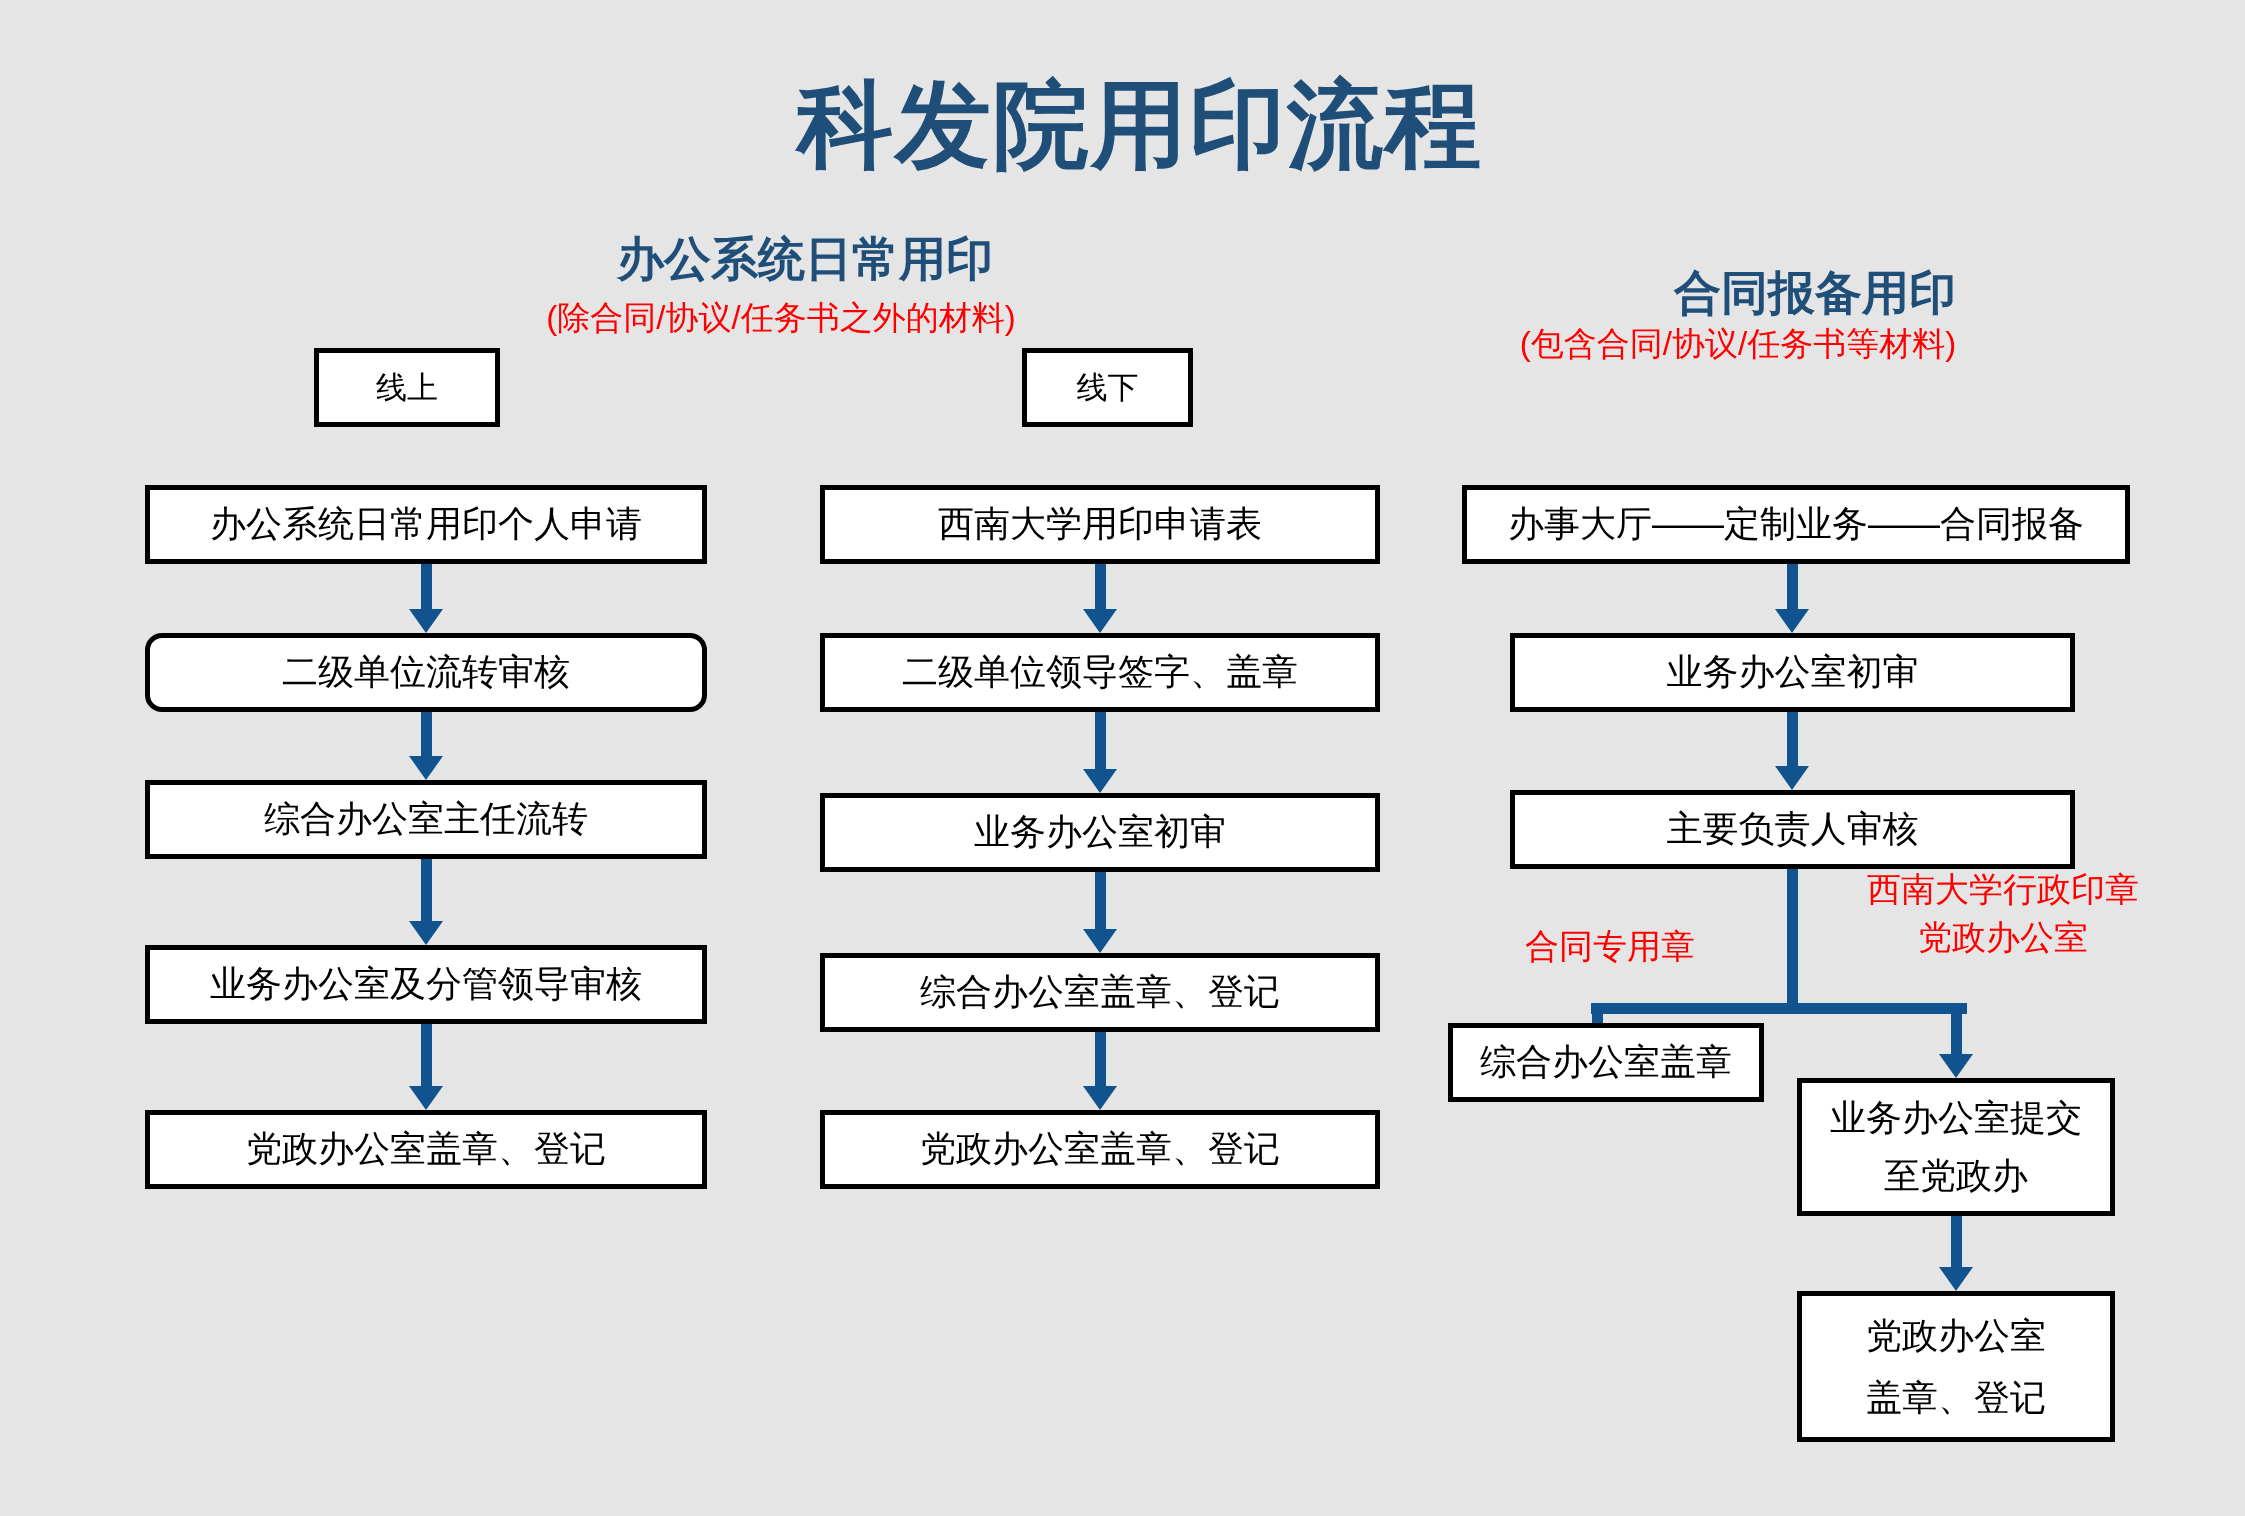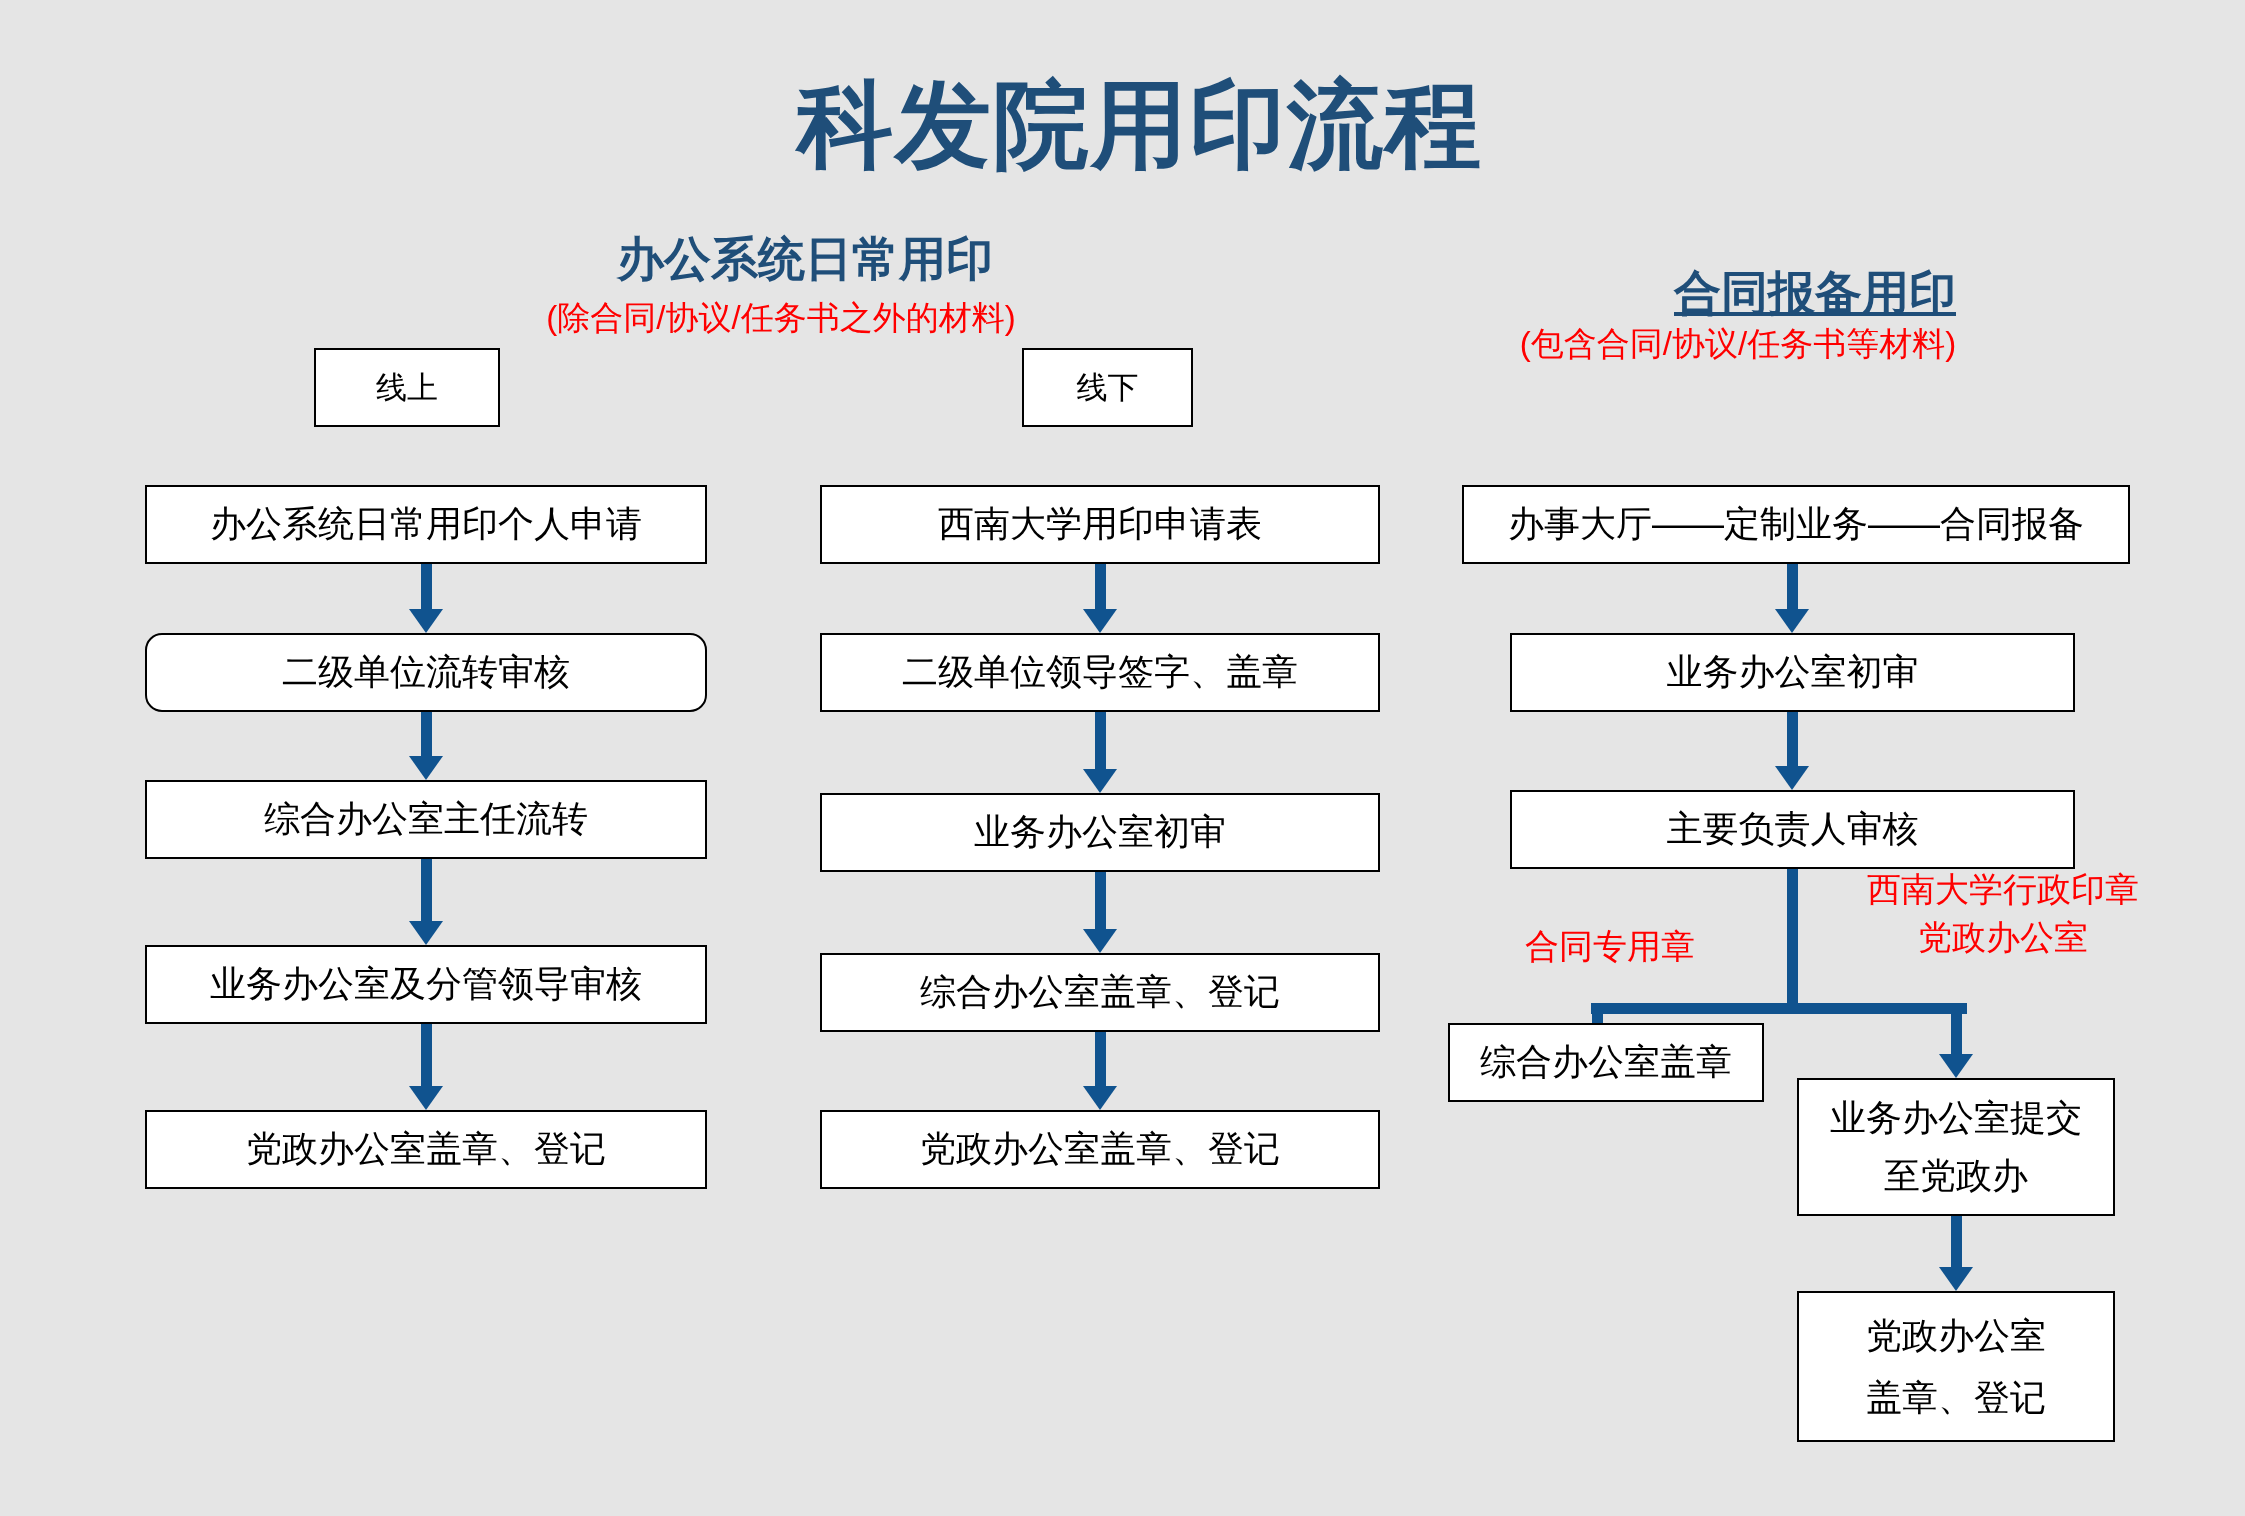--- a/index.html
+++ b/index.html
@@ -22,21 +22,21 @@
   .note {
     position:absolute; width:600px; text-align:center;
     color:#FF0000; font-size:33px;
   }
   .rlabel {
     position:absolute; text-align:center;
     color:#FF0000; font-size:34px; line-height:48px;
   }
   .box {
     position:absolute; box-sizing:border-box;
-    background:#ffffff; border:2px solid #000000;
+    background:#ffffff; border:5px solid #000000;
     display:flex; flex-direction:column; align-items:center; justify-content:center;
     font-size:36px; color:#000000; text-align:center;
   }
   .tagbox { font-size:31px; }
   .two-line { line-height:58px; }
   .final-line { line-height:62px; }
   .arrow {
     position:absolute; width:34px;
     display:flex; flex-direction:column; align-items:center;
   }
@@ -51,21 +51,21 @@
 </style>
 </head>
 <body>
 
 <div id="canvas">
 
   <div class="title">科发院用印流程</div>
 
   <div class="hdr" style="left:505px; top:228px;">办公系统日常用印</div>
   <div class="note" style="left:481px; top:296px;">(除合同/协议/任务书之外的材料)</div>
-  <div class="hdr" style="left:1515px; top:262px;text-decoration:underline;">合同报备用印</div>
+  <div class="hdr" style="left:1515px; top:262px;">合同报备用印</div>
   <div class="note" style="left:1438px; top:322px;">(包含合同/协议/任务书等材料)</div>
 
   <div class="box tagbox" style="left:314px;  top:348px; width:186px; height:79px;">线上</div>
   <div class="box tagbox" style="left:1022px; top:348px; width:171px; height:79px;">线下</div>
 
   <div class="box" style="left:145px; top:485px;  width:562px; height:79px;">办公系统日常用印个人申请</div>
   <div class="box" style="left:145px; top:633px;  width:562px; height:79px;border-radius:17px;">二级单位流转审核</div>
   <div class="box" style="left:145px; top:780px;  width:562px; height:79px;">综合办公室主任流转</div>
   <div class="box" style="left:145px; top:945px;  width:562px; height:79px;">业务办公室及分管领导审核</div>
   <div class="box" style="left:145px; top:1110px; width:562px; height:79px;">党政办公室盖章、登记</div>

